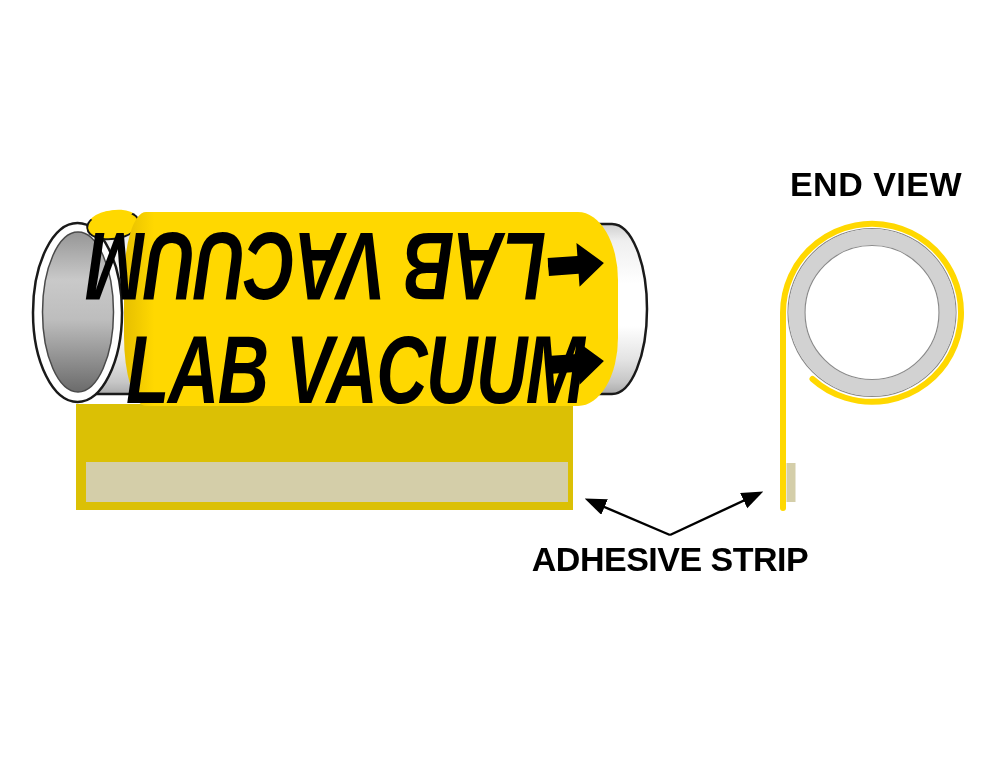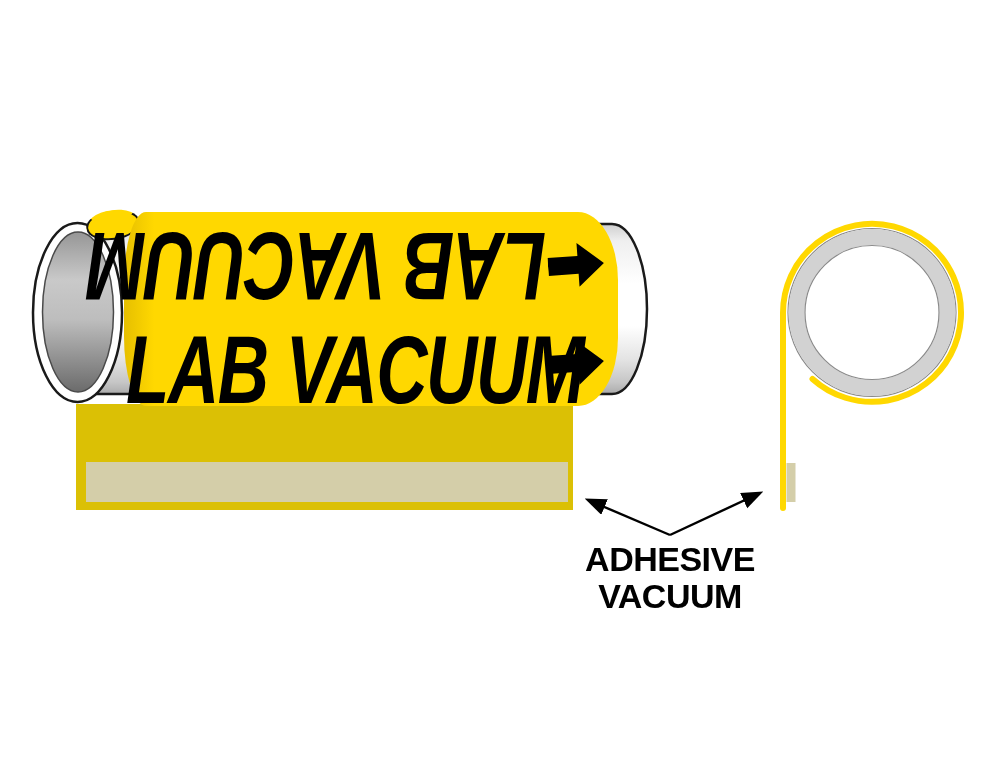--- a/index.html
+++ b/index.html
@@ -85,32 +85,33 @@
     </div>
     <svg id="flow-arrow-bottom" class="flow-arrow" viewBox="0 0 56 44">
         <polygon points="0,13 30,13 30,0 56,22 30,44 30,31 0,31" style="fill:var(--ink)"></polygon>
       </svg>
   </div>
 
   <div id="backing-strip" class="abs">
     <div id="adhesive-strip-flat"></div>
   </div>
 
+  <div id="end-view-title" class="abs">END VIEW</div>
   <svg id="end-view-diagram" class="abs" viewBox="0 0 300 340" xmlns="http://www.w3.org/2000/svg">
     <circle cx="172" cy="117.5" r="84" fill="none" style="stroke:var(--pipe_ring_edge)" stroke-width="1.2"></circle>
     <circle cx="172" cy="117.5" r="75.5" fill="none" style="stroke:var(--pipe_ring_gray)" stroke-width="16"></circle>
     <circle cx="172" cy="117.5" r="67" fill="none" style="stroke:var(--pipe_ring_edge)" stroke-width="1.2"></circle>
     <path d="M 83 313 V 118 A 89 89 0 1 1 112.5 184" fill="none" style="stroke:var(--label_yellow)" stroke-width="6" stroke-linecap="round"></path>
     <rect x="86.5" y="268" width="9" height="39" style="fill:var(--adhesive_tan)"></rect>
   </svg>
 
   <svg id="leader-arrows" class="abs" viewBox="0 0 300 70" xmlns="http://www.w3.org/2000/svg">
     <defs>
       <marker id="ah" markerWidth="9" markerHeight="8" refX="7.5" refY="3.5" orient="auto">
         <path d="M0,0 L9,3.5 L0,7 Z" style="fill:var(--ink)"></path>
       </marker>
     </defs>
     <line x1="150" y1="55" x2="68" y2="20" style="stroke:var(--ink)" stroke-width="2.4" marker-end="url(#ah)"></line>
     <line x1="150" y1="55" x2="240" y2="13" style="stroke:var(--ink)" stroke-width="2.4" marker-end="url(#ah)"></line>
   </svg>
-  <div id="annotation-label" class="abs">ADHESIVE VACUUM</div>
+  <div id="annotation-label" class="abs">ADHESIVE STRIP</div>
 
 </div>
 
 </body></html>

